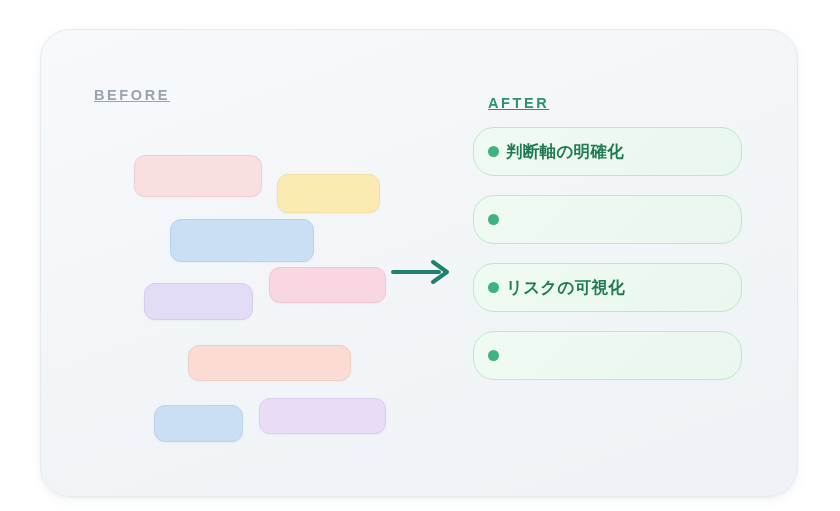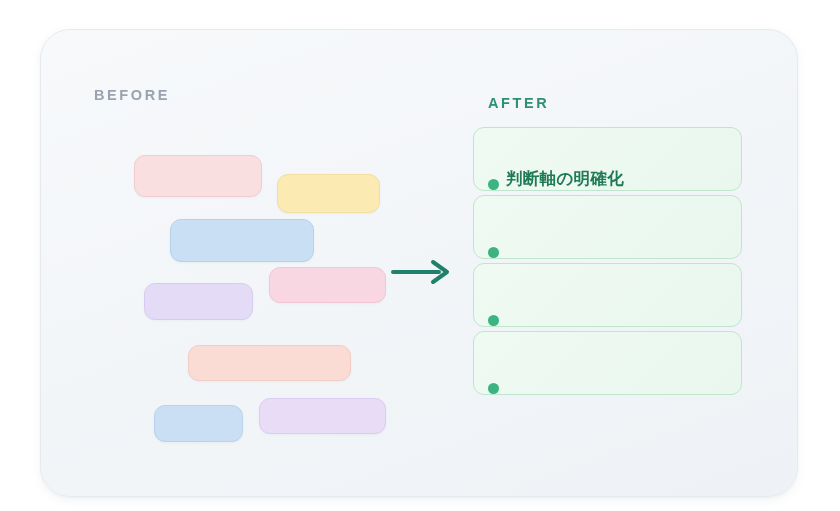--- a/index.html
+++ b/index.html
@@ -29,20 +29,21 @@
     box-shadow: 0 3px 10px rgba(120,135,150,0.10),
                 0 1px 2px rgba(120,135,150,0.06);
   }
 
   
   .col-heading {
     position: absolute;
     font-size: 14.5px;
     font-weight: bold;
     letter-spacing: 2.6px;
+    text-decoration: underline;
   }
   #before-heading {
     left: 53px;
     top: 57px;
     color: #9aa3ad;
   }
   #after-heading {
     left: 447px;
     top: 55px;
     color: #2f9070;
@@ -62,27 +63,27 @@
     top: 225px;
     width: 66px;
     height: 34px;
   }
 
   
   .after-card {
     position: absolute;
     left: 432px;
     width: 269px;
-    height: 64px;
+    height: 49px;
     box-sizing: border-box;
-    border-radius: 11px;
+    border-radius: 21px;
     background: linear-gradient(135deg, #effaf2 0%, #e9f7ee 100%);
     border: 1px solid #bfe6cd;
     display: flex;
-    align-items: flex-end;
+    align-items: center;
     padding-left: 14px;
   }
   .after-bullet {
     width: 11px;
     height: 11px;
     border-radius: 50%;
     background: #3cb380;
     flex: 0 0 auto;
     margin-right: 7px;
   }
@@ -126,20 +127,21 @@
     <div id="after-cards">
         <div class="after-card" style="top: 97px;">
           <span class="after-bullet" style="background: rgb(60, 179, 128);"></span>
           <span class="after-label">判断軸の明確化</span>
         </div>
         <div class="after-card" style="top: 165px;">
           <span class="after-bullet" style="background: rgb(60, 179, 128);"></span>
         </div>
         <div class="after-card" style="top: 233px;">
           <span class="after-bullet" style="background: rgb(60, 179, 128);"></span>
+          <span class="after-label">リスクの可視化</span>
         </div>
         <div class="after-card" style="top: 301px;">
           <span class="after-bullet" style="background: rgb(60, 179, 128);"></span>
         </div>
       </div>
   </div>
 
 </div>
 
 </body></html>

